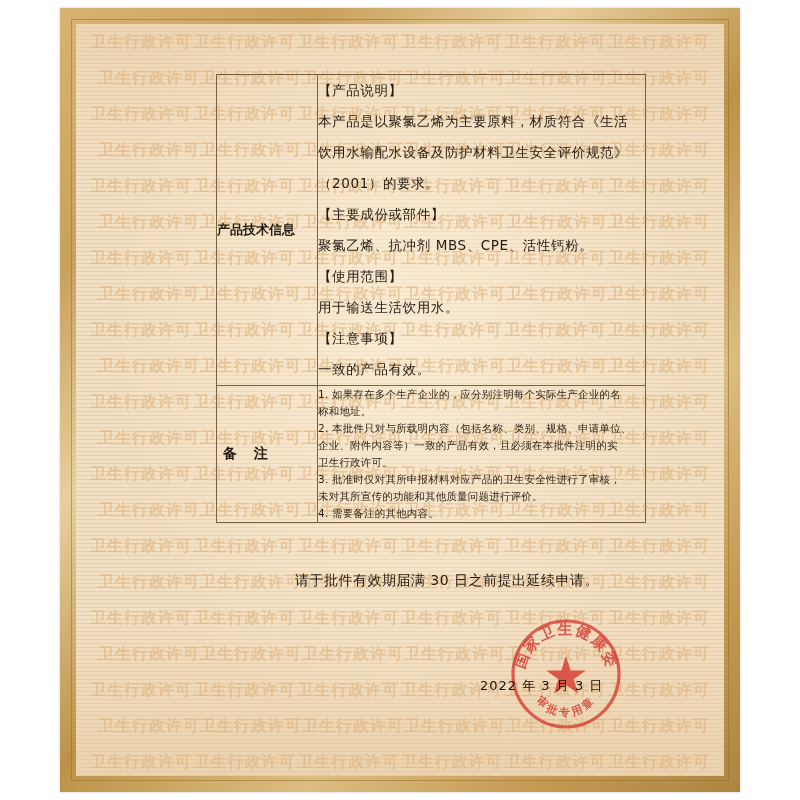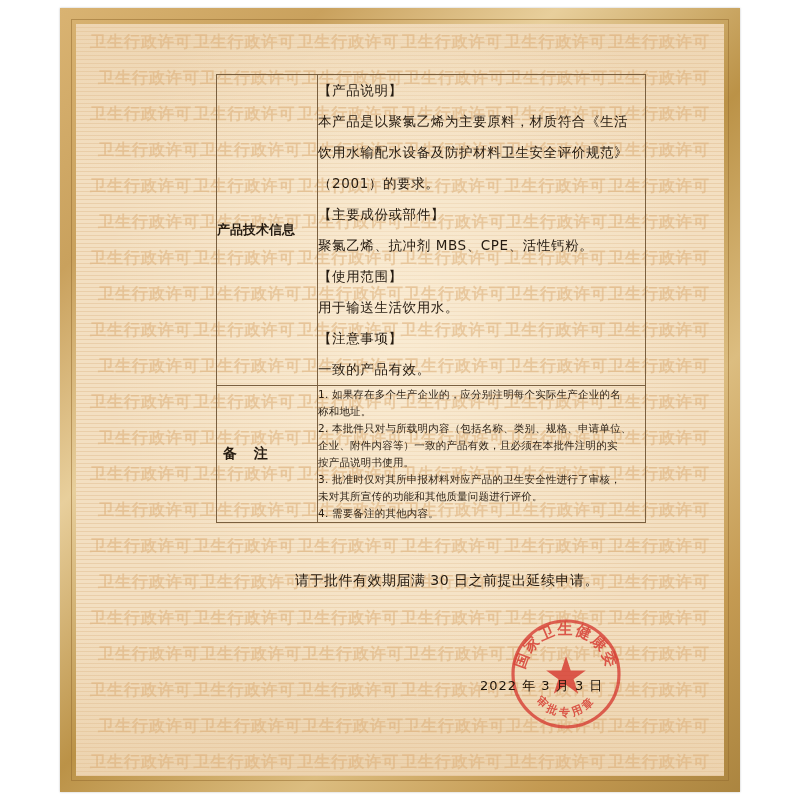--- a/index.html
+++ b/index.html
@@ -384,21 +384,21 @@
             <div class="line">一致的产品有效。</div>
           </td>
         </tr>
         <tr>
           <td class="label-cell remark">备 注</td>
           <td class="remark-cell">
             <div class="rline">1. 如果存在多个生产企业的，应分别注明每个实际生产企业的名</div>
             <div class="rline">称和地址。</div>
             <div class="rline">2. 本批件只对与所载明内容（包括名称、类别、规格、申请单位、</div>
             <div class="rline">企业、附件内容等）一致的产品有效，且必须在本批件注明的实</div>
-            <div class="rline">按产品说明书使用。</div>
+            <div class="rline">卫生行政许可。</div>
             <div class="rline">3. 批准时仅对其所申报材料对应产品的卫生安全性进行了审核，</div>
             <div class="rline">未对其所宣传的功能和其他质量问题进行评价。</div>
             <div class="rline">4. 需要备注的其他内容。</div>
           </td>
         </tr>
       </tbody>
         </table>
 
       <div class="notice">请于批件有效期届满 30 日之前提出延续申请。</div>
 

